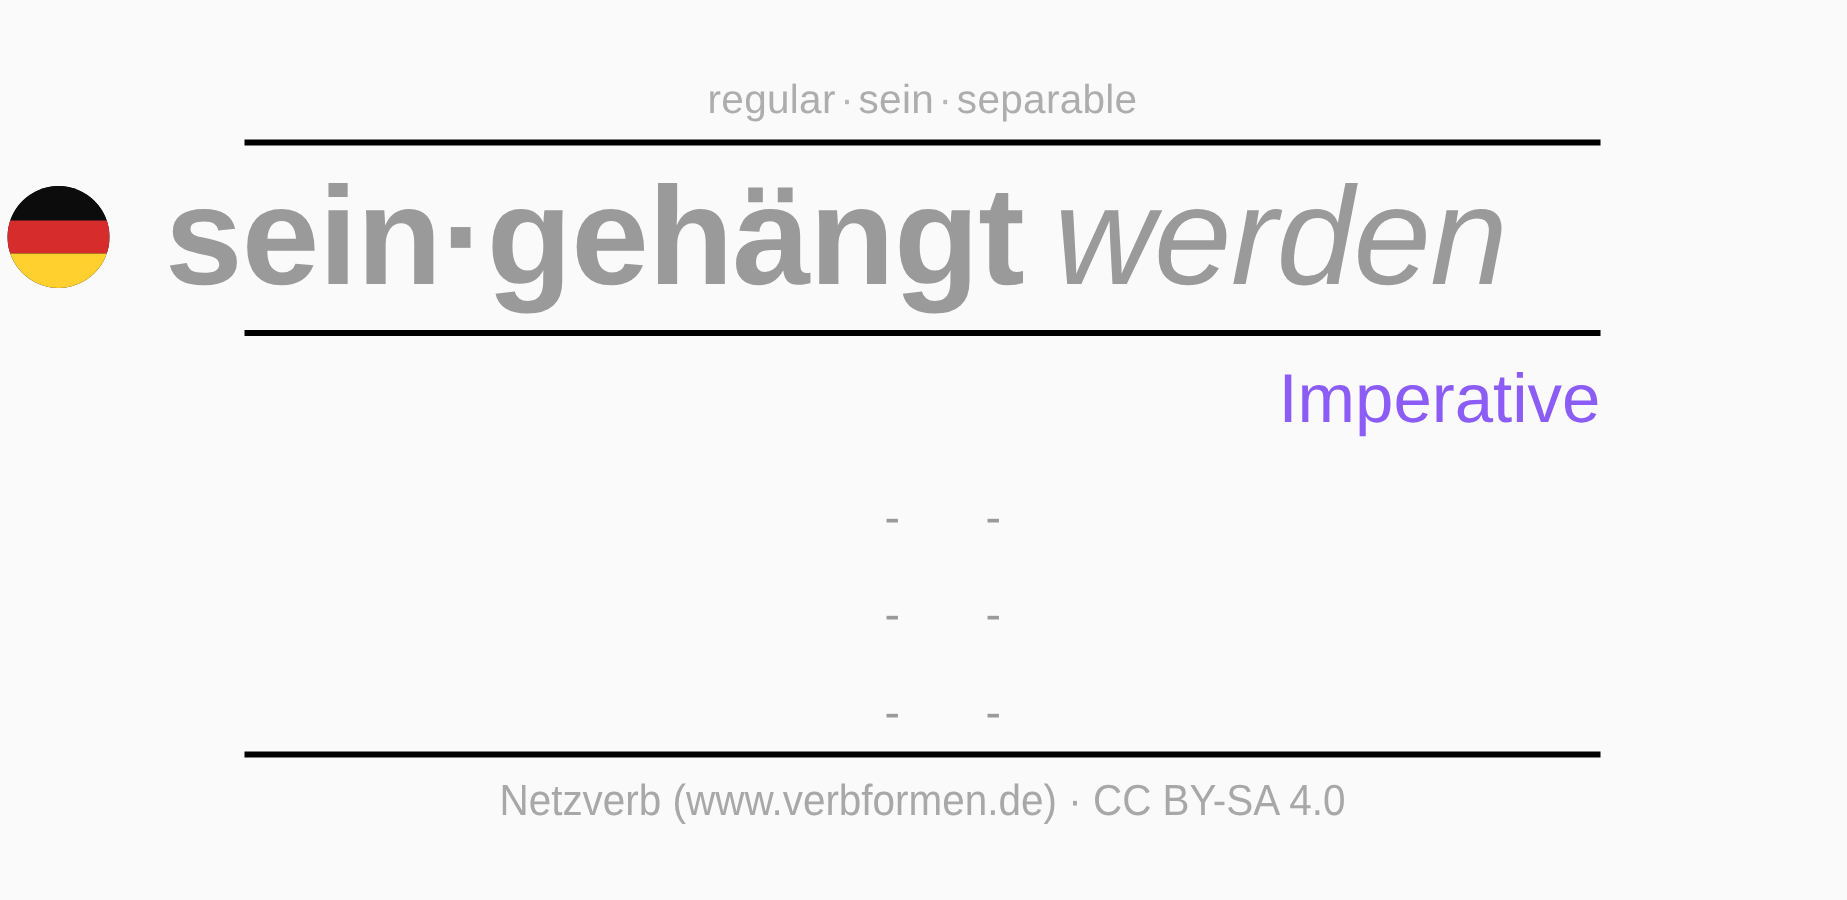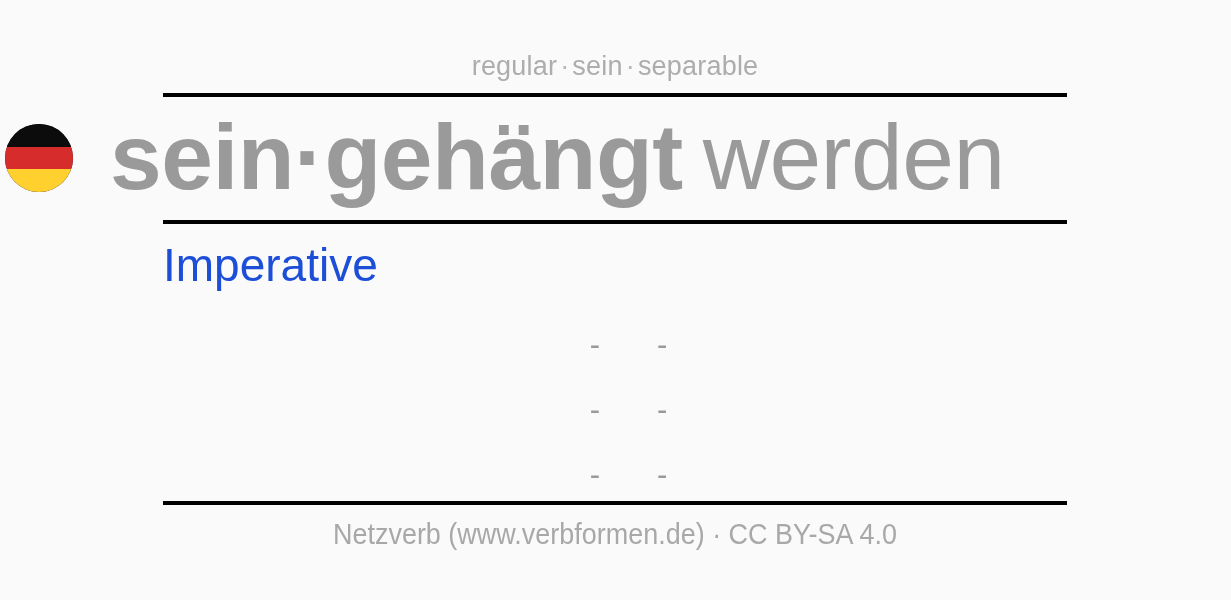--- a/index.html
+++ b/index.html
@@ -87,33 +87,34 @@
     line-height: 106px;
     color: #9a9a9a;
     white-space: nowrap;
     letter-spacing: -0.5px;
   }
   .title .verb {
     font-weight: bold;
   }
   .title .aux {
     font-weight: normal;
+    font-style: italic;
     padding-left: 20px;
   }
 
   
   .section-heading {
     position: absolute;
     left: 163px;
     top: 238px;
     width: 904px;
-    text-align: left;
+    text-align: right;
     font-size: 46px;
     line-height: 54px;
-    color: #1d4ed8;
+    color: #8b5cf6;
     white-space: nowrap;
   }
 
   
   .forms {
     position: absolute;
     left: 163px;
     top: 312px;
     width: 904px;
   }

